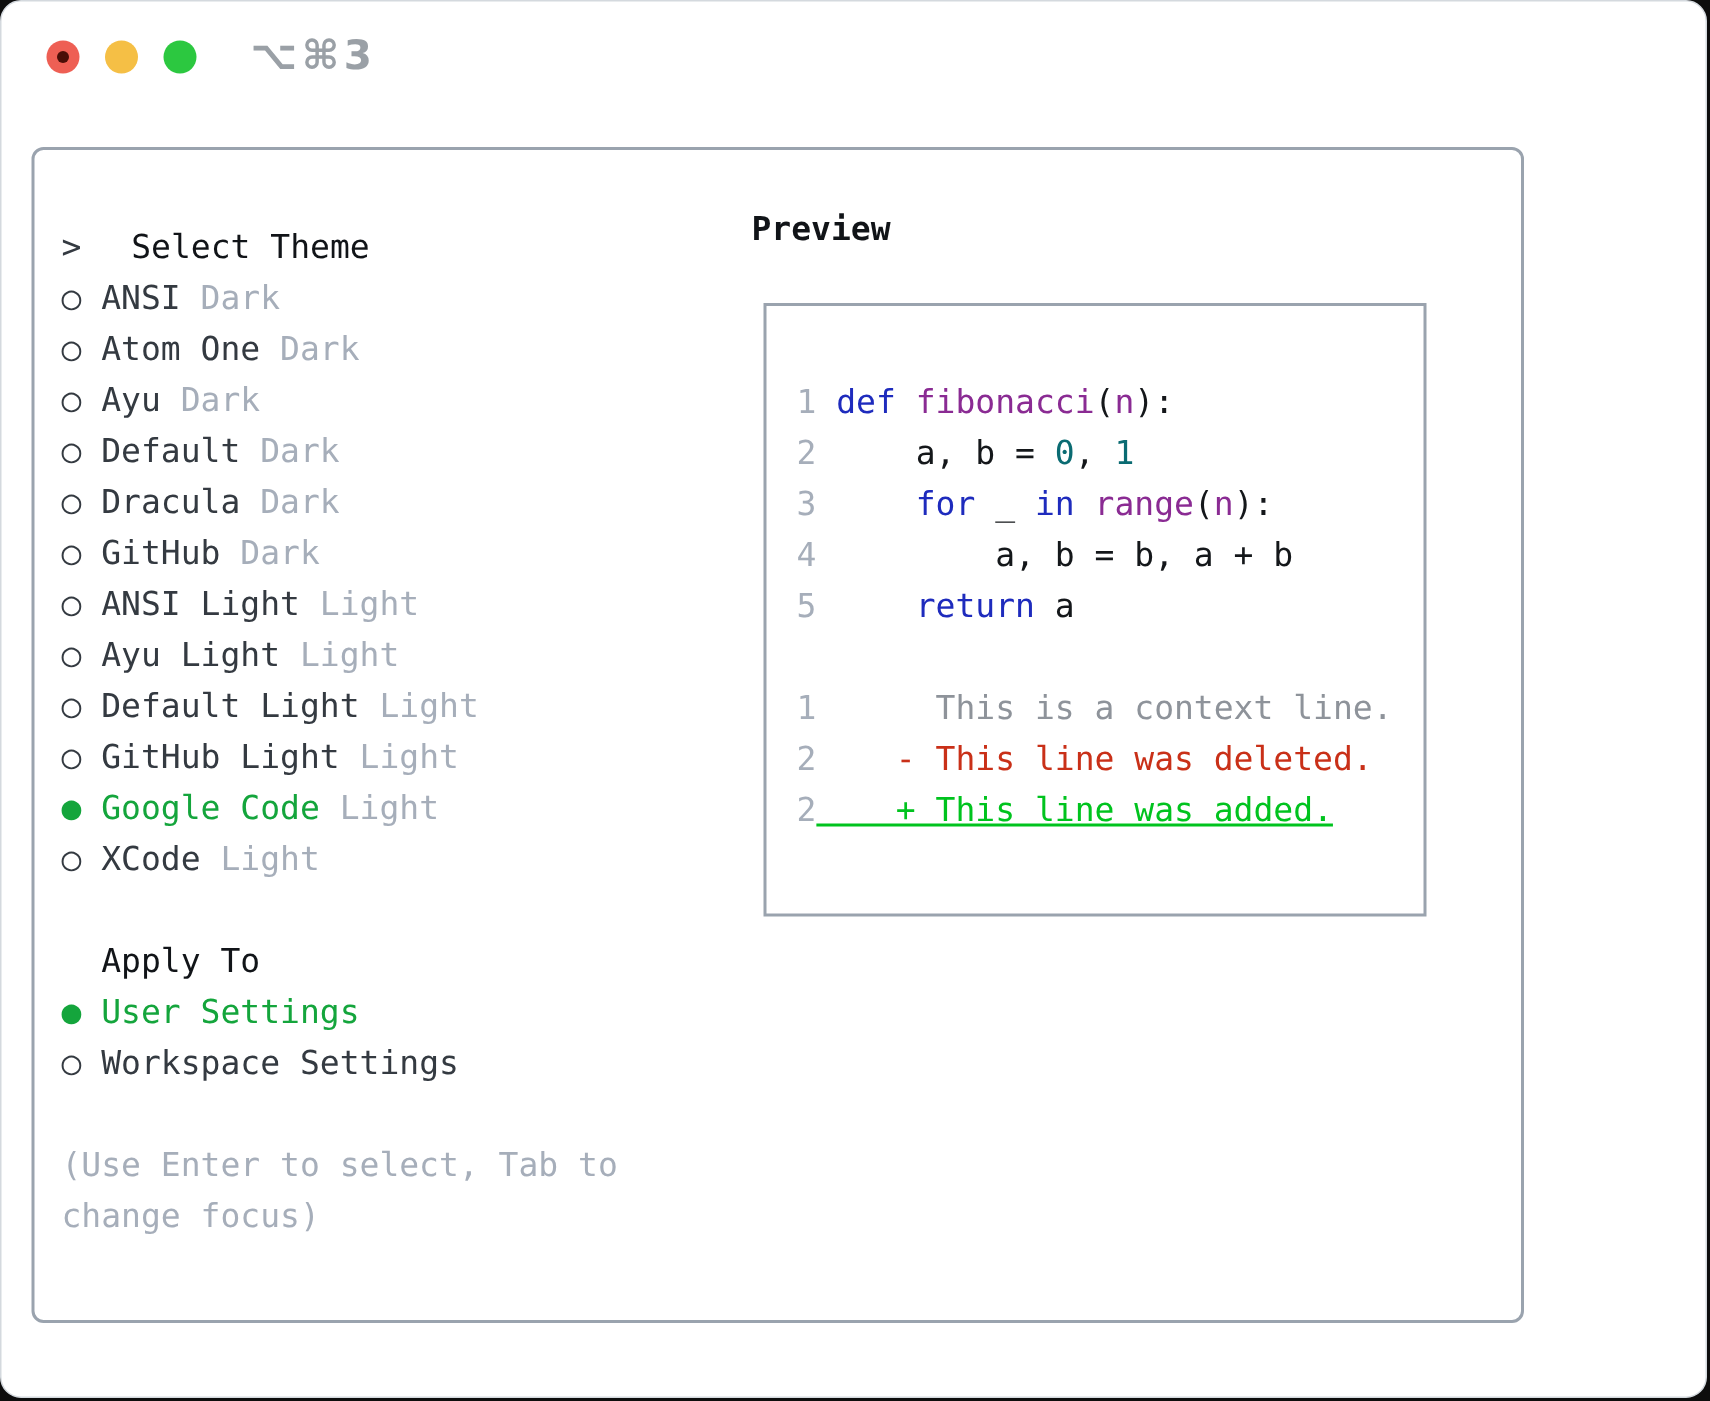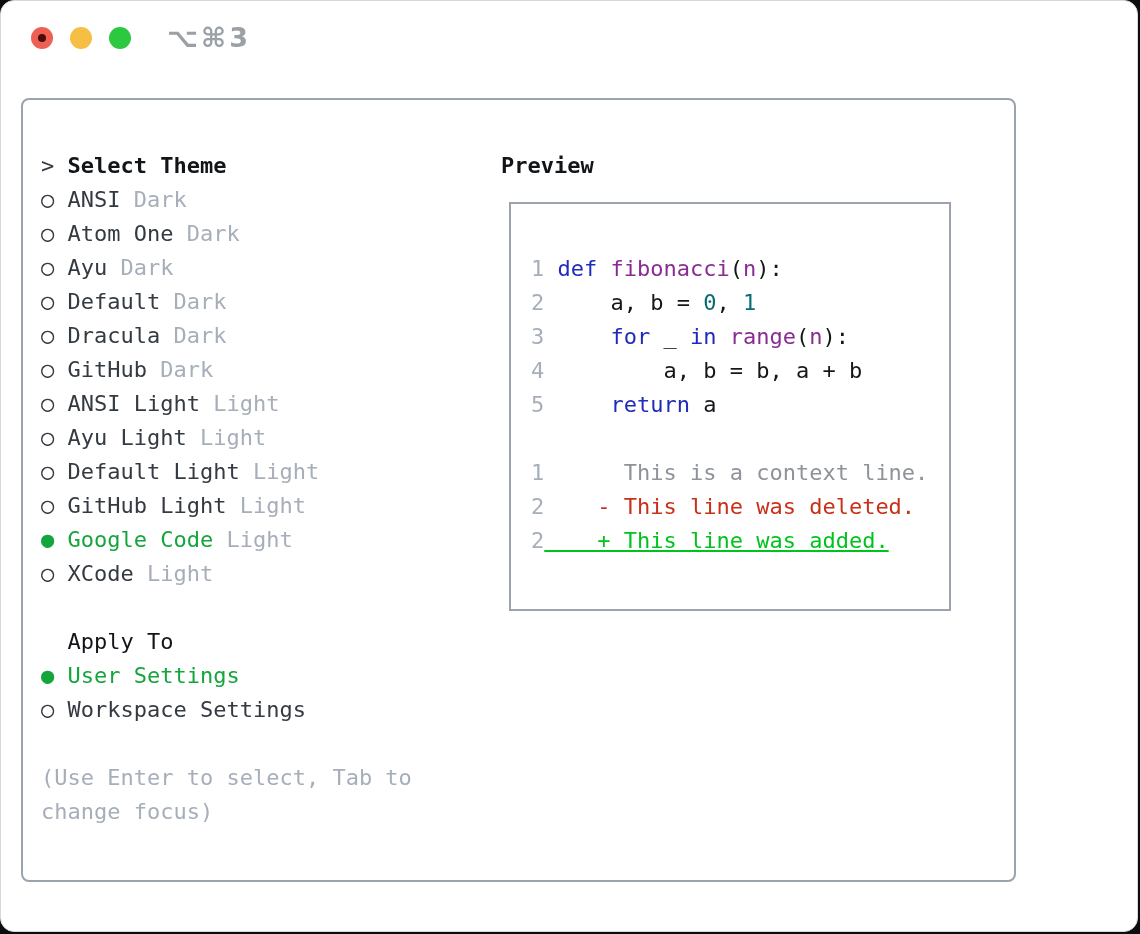--- a/index.html
+++ b/index.html
@@ -32,31 +32,31 @@
   .panel{
     position:absolute;left:20px;top:97px;width:995px;height:784px;
     border:2px solid var(--frame);border-radius:8px;box-sizing:border-box;
   }
   
   .mono{font-size:22px;line-height:34px;white-space:pre;}
   .row{height:34px;}
   #left-col{position:absolute;left:40px;top:148px;}
   
   #preview-title{
-    position:absolute;left:500px;top:148px;height:34px;
+    position:absolute;left:500px;top:136px;height:34px;
     font-weight:bold;color:var(--header-ink);
   }
   #preview-box{
     position:absolute;left:508px;top:201px;width:442px;height:409px;
     border:2px solid var(--frame);box-sizing:border-box;
     padding:48px 0 0 20px;overflow:hidden;
   }
   
   .ink{color:var(--ink);}
-  .hdr{color:var(--header-ink);font-weight:bold;}
+  .hdr{color:var(--header-ink);font-weight:normal;margin-left:20px;}
   .hdr-plain{color:var(--header-ink);text-align:right;}
   .tag{color:var(--muted);margin-top:36px;}
   .green{color:var(--accent);}
   .gutter{color:var(--muted);}
   .plain{color:var(--code-ink);}
   .kw{color:var(--kw);}
   .fn{color:var(--fn);}
   .lit{color:var(--number);}
   .ctx{color:var(--context);}
   .del{color:var(--deleted);text-align:center;}

